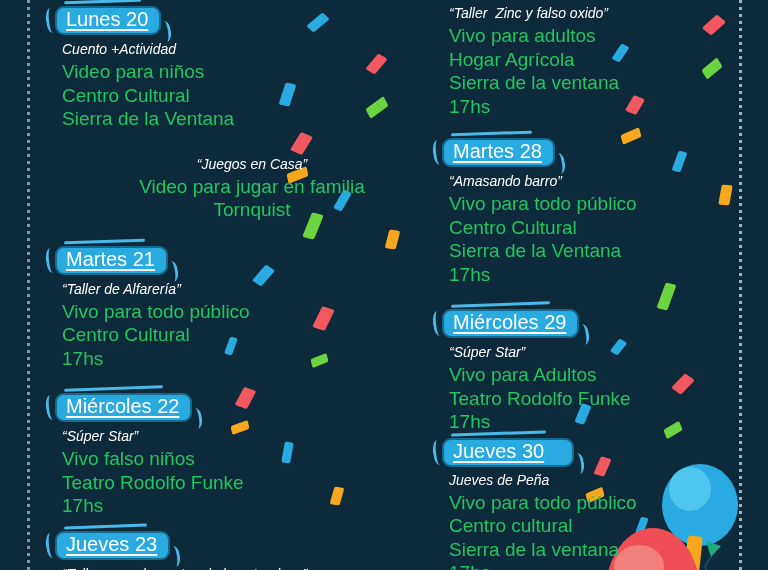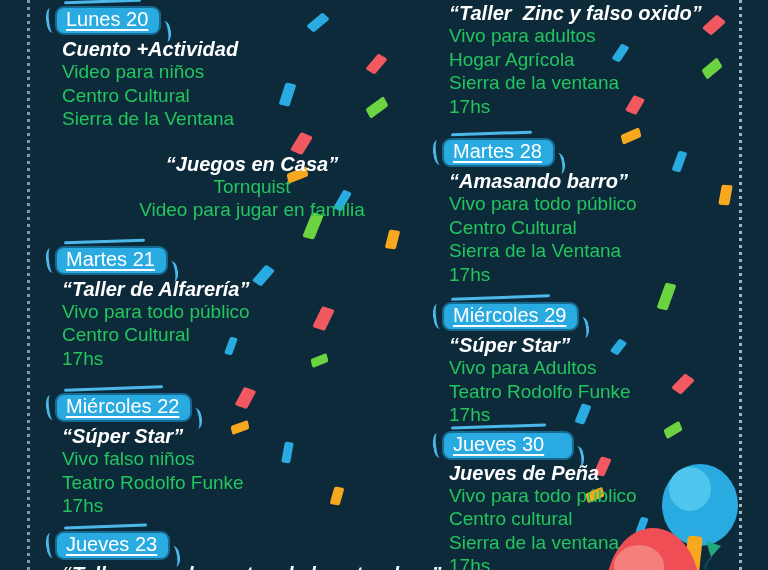--- a/index.html
+++ b/index.html
@@ -27,21 +27,21 @@
     border:2px solid rgba(13,70,100,.65);border-radius:9px;
     padding:2px 11px 4px 9px;font-size:20px;line-height:19px;
     text-decoration:underline;text-decoration-thickness:1.5px;text-underline-offset:3px;
     white-space:pre;
   }
   .deco{position:absolute;display:block;}
   .overline{left:9px;top:-6px;width:72%;height:3px;background:#4ab9e9;border-radius:3px;transform:rotate(-2deg);}
   .paren-l{left:-9px;top:2px;width:8px;height:25px;border-left:3px solid #4ab9e9;border-radius:50%;transform:rotate(-6deg);}
   .paren-r{right:-10px;bottom:-7px;width:8px;height:21px;border-right:3px solid #4ab9e9;border-radius:50%;transform:rotate(-8deg);}
 
-  .title{font-size:20px;line-height:22px;font-weight:bold;font-style:italic;white-space:pre;}
+  .title{font-size:14px;line-height:22px;font-weight:normal;font-style:italic;white-space:pre;}
   .line{font-size:19px;line-height:23.5px;white-space:pre;color:#22c55e;}
 
   .cf{position:absolute;display:block;border-radius:2px;}
 
   .balloons{position:absolute;left:590px;top:420px;}
 </style>
 </head>
 <body>
 
 <div class="poster">
@@ -102,22 +102,22 @@
         <span class="day-pill">Lunes 20</span>
       </div>
       <div class="title">Cuento +Actividad</div>
       <div class="line">Video para niños</div>
       <div class="line">Centro Cultural</div>
       <div class="line">Sierra de la Ventana</div>
     </section>
 
     <section class="event" style="margin-top:22px;text-align:center;">
       <div class="title">“Juegos en Casa”</div>
+      <div class="line">Video para jugar en familia</div>
       <div class="line">Tornquist</div>
-      <div class="line">Video para jugar en familia</div>
     </section>
 
     <section class="event" style="margin-top:24px;">
       <div class="day-wrap">
         <span class="deco overline"></span>
         <span class="deco paren-l"></span>
         <span class="deco paren-r"></span>
         <span class="day-pill">Martes 21</span>
       </div>
       <div class="title">“Taller de Alfarería”</div>
@@ -168,21 +168,21 @@
         <span class="deco paren-r"></span>
         <span class="day-pill">Martes 28</span>
       </div>
       <div class="title">“Amasando barro”</div>
       <div class="line">Vivo para todo público</div>
       <div class="line">Centro Cultural</div>
       <div class="line">Sierra de la Ventana</div>
       <div class="line">17hs</div>
     </section>
 
-    <section class="event" style="margin-top:16px;">
+    <section class="event" style="margin-top:23px;">
       <div class="day-wrap">
         <span class="deco overline"></span>
         <span class="deco paren-l"></span>
         <span class="deco paren-r"></span>
         <span class="day-pill">Miércoles 29</span>
       </div>
       <div class="title">“Súper Star”</div>
       <div class="line">Vivo para Adultos</div>
       <div class="line">Teatro Rodolfo Funke</div>
       <div class="line">17hs</div>

